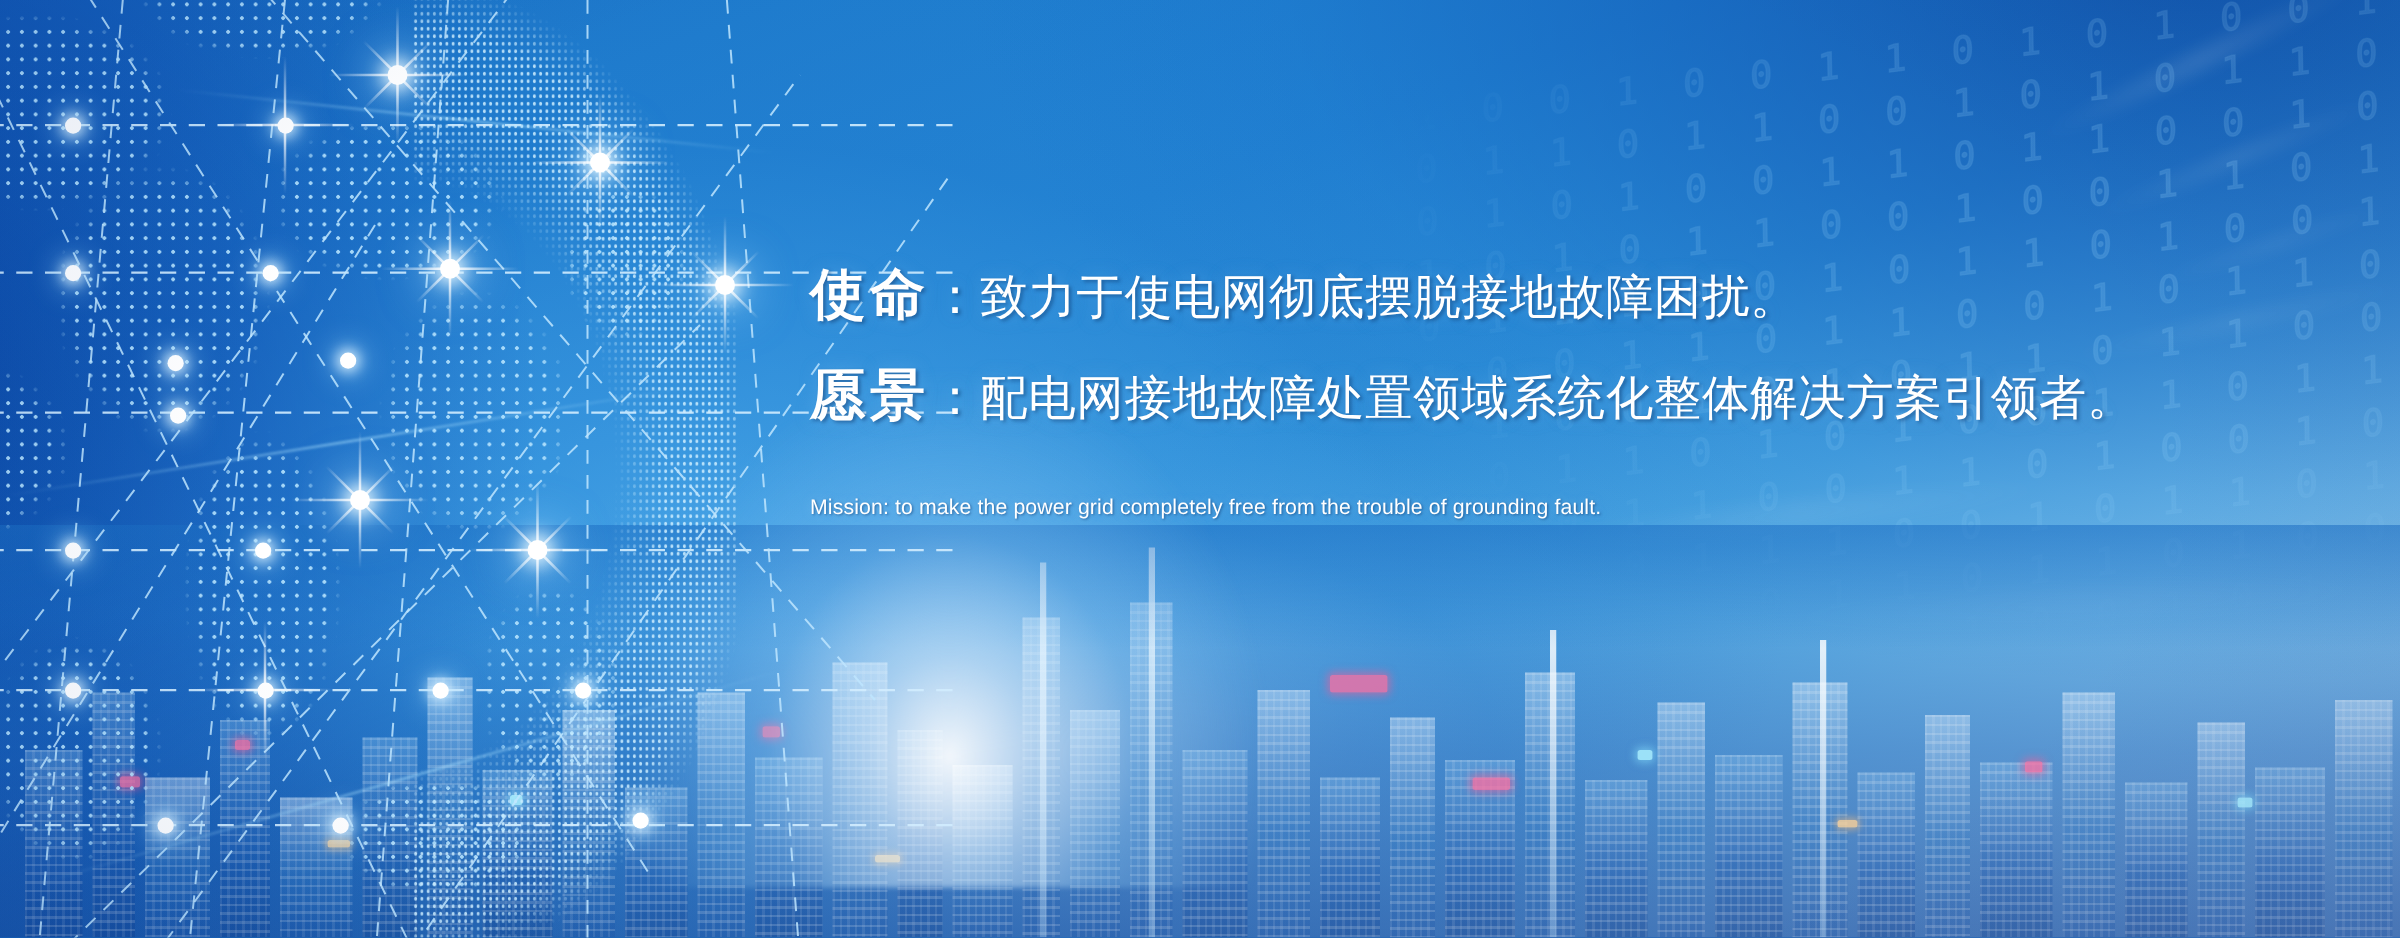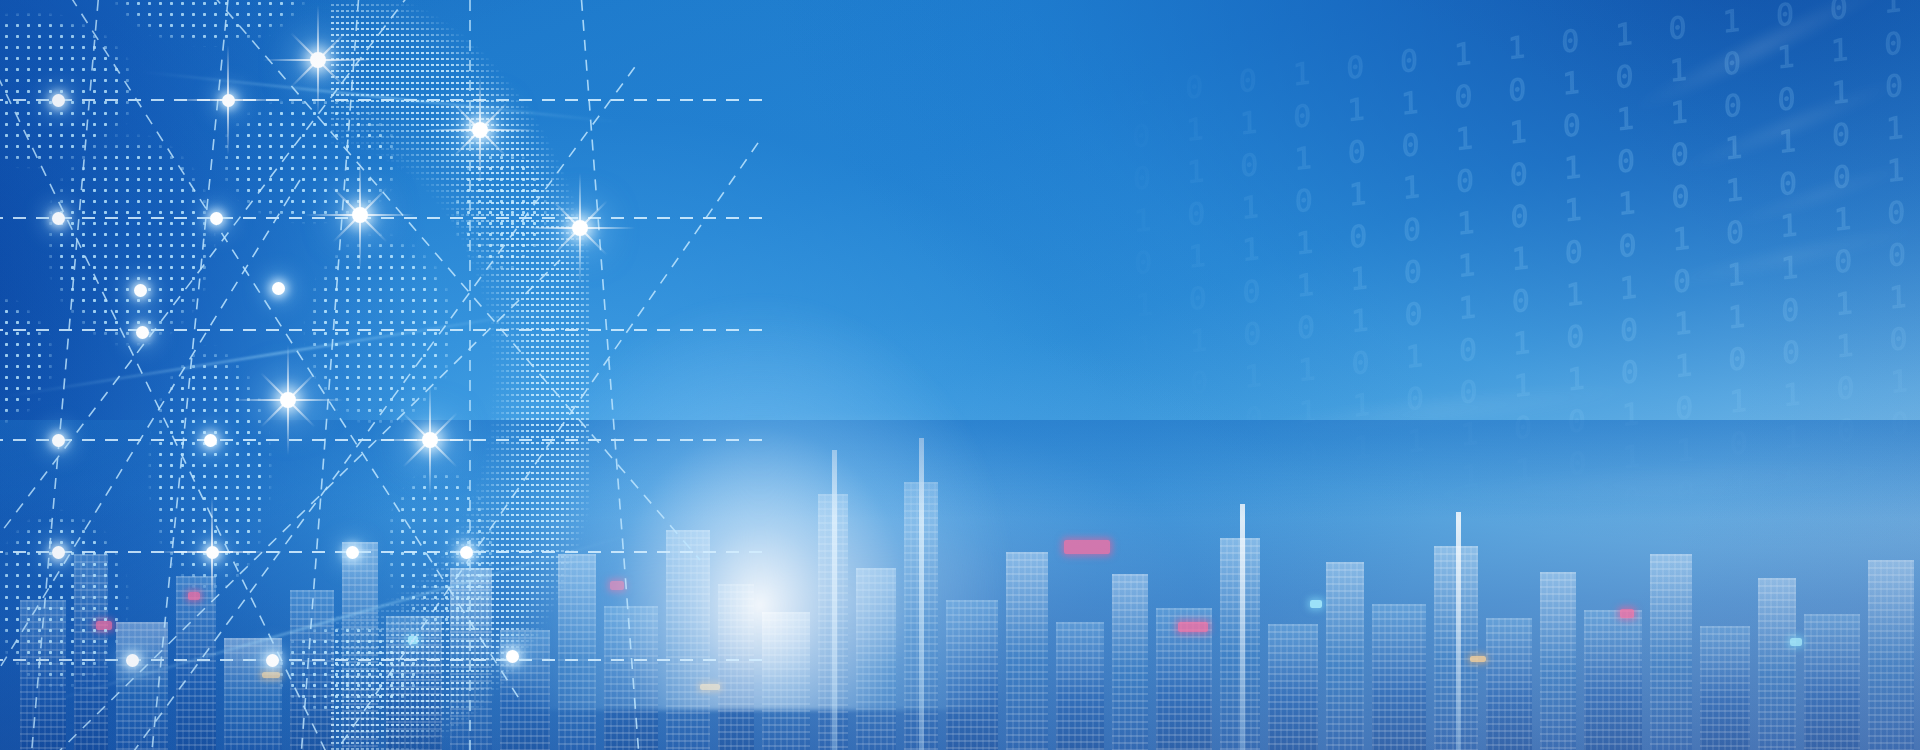--- a/index.html
+++ b/index.html
@@ -410,17 +410,24 @@
 
     <div class="beam" style="left:0px;   top:352px; width:560px; transform:rotate(-9deg);"></div>
     <div class="beam" style="left:20px;  top:620px; width:620px; transform:rotate(-16deg);"></div>
     <div class="beam" style="left:140px; top:96px;  width:480px; transform:rotate(6deg);"></div>
   </div>
 
   <div class="tone"></div>
 
   <div class="copy">
 
-
-
+    <div class="cn-line l1">
+      <span class="cn-key">使命</span><span class="cn-colon">：</span><span class="cn-body">致力于使电网彻底摆脱接地故障困扰。</span>
+    </div>
+
+    <div class="cn-line l2">
+      <span class="cn-key">愿景</span><span class="cn-colon">：</span><span class="cn-body">配电网接地故障处置领域系统化整体解决方案引领者。</span>
+    </div>
+
+    <div class="en-line e1">Mission: to make the power grid completely free from the trouble of grounding fault.</div>
   </div>
 
 </div>
 
 </body></html>

